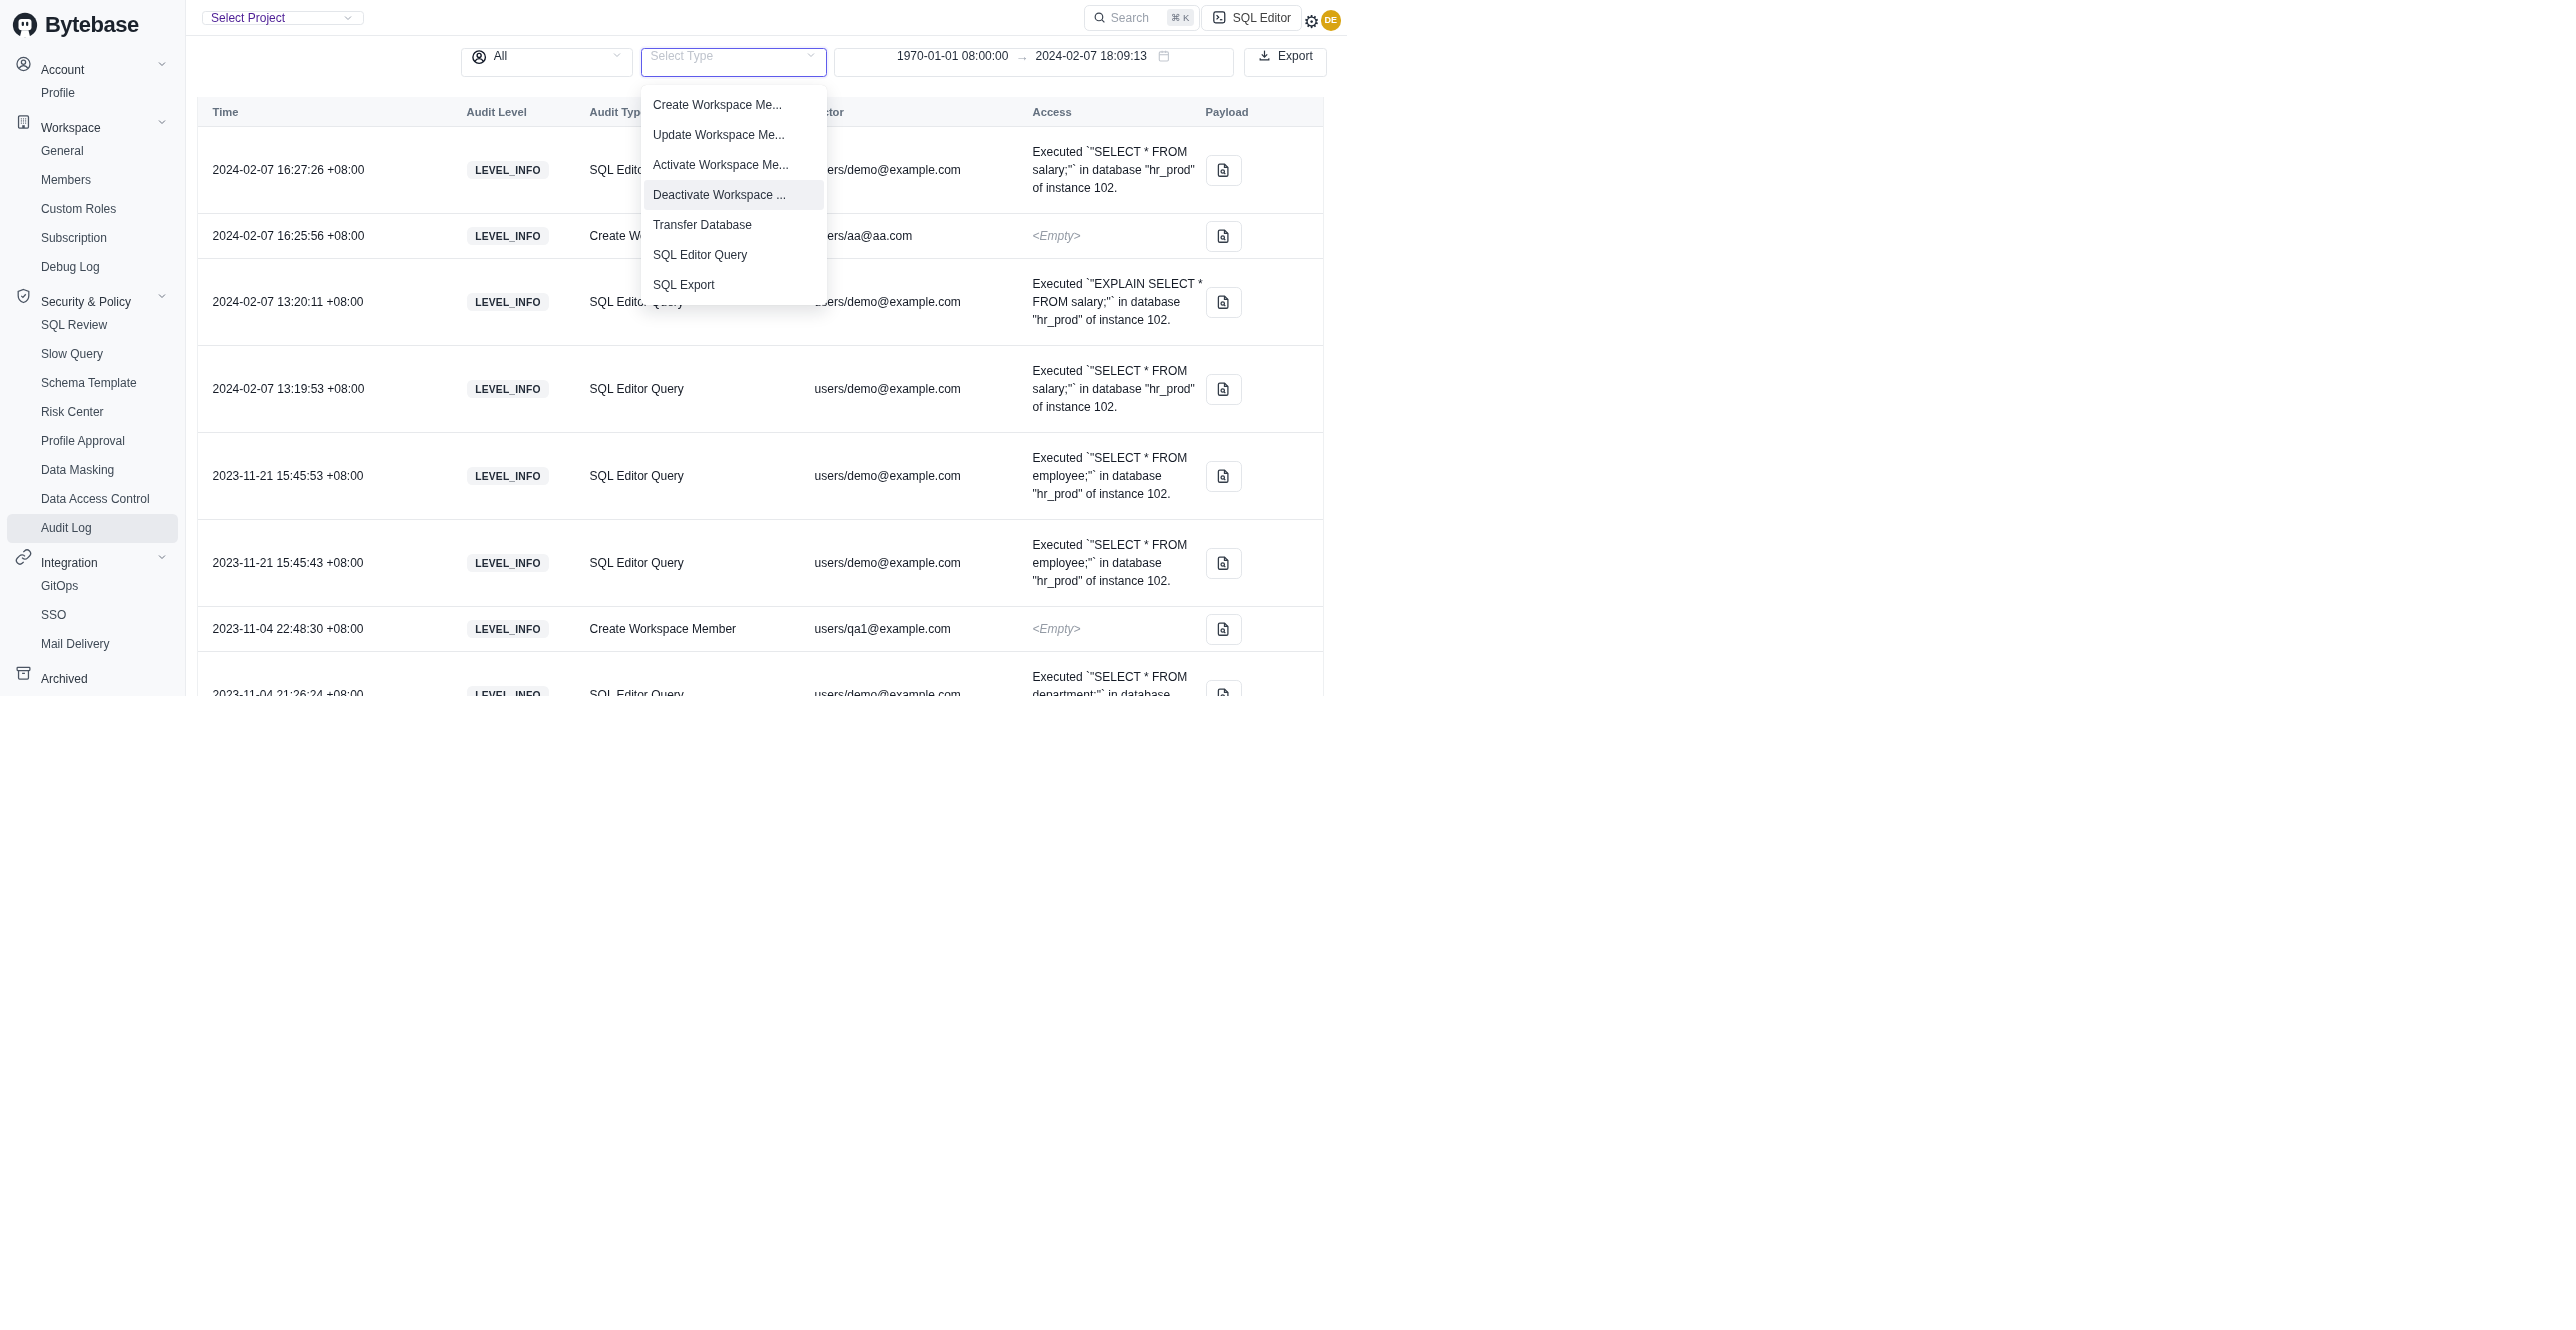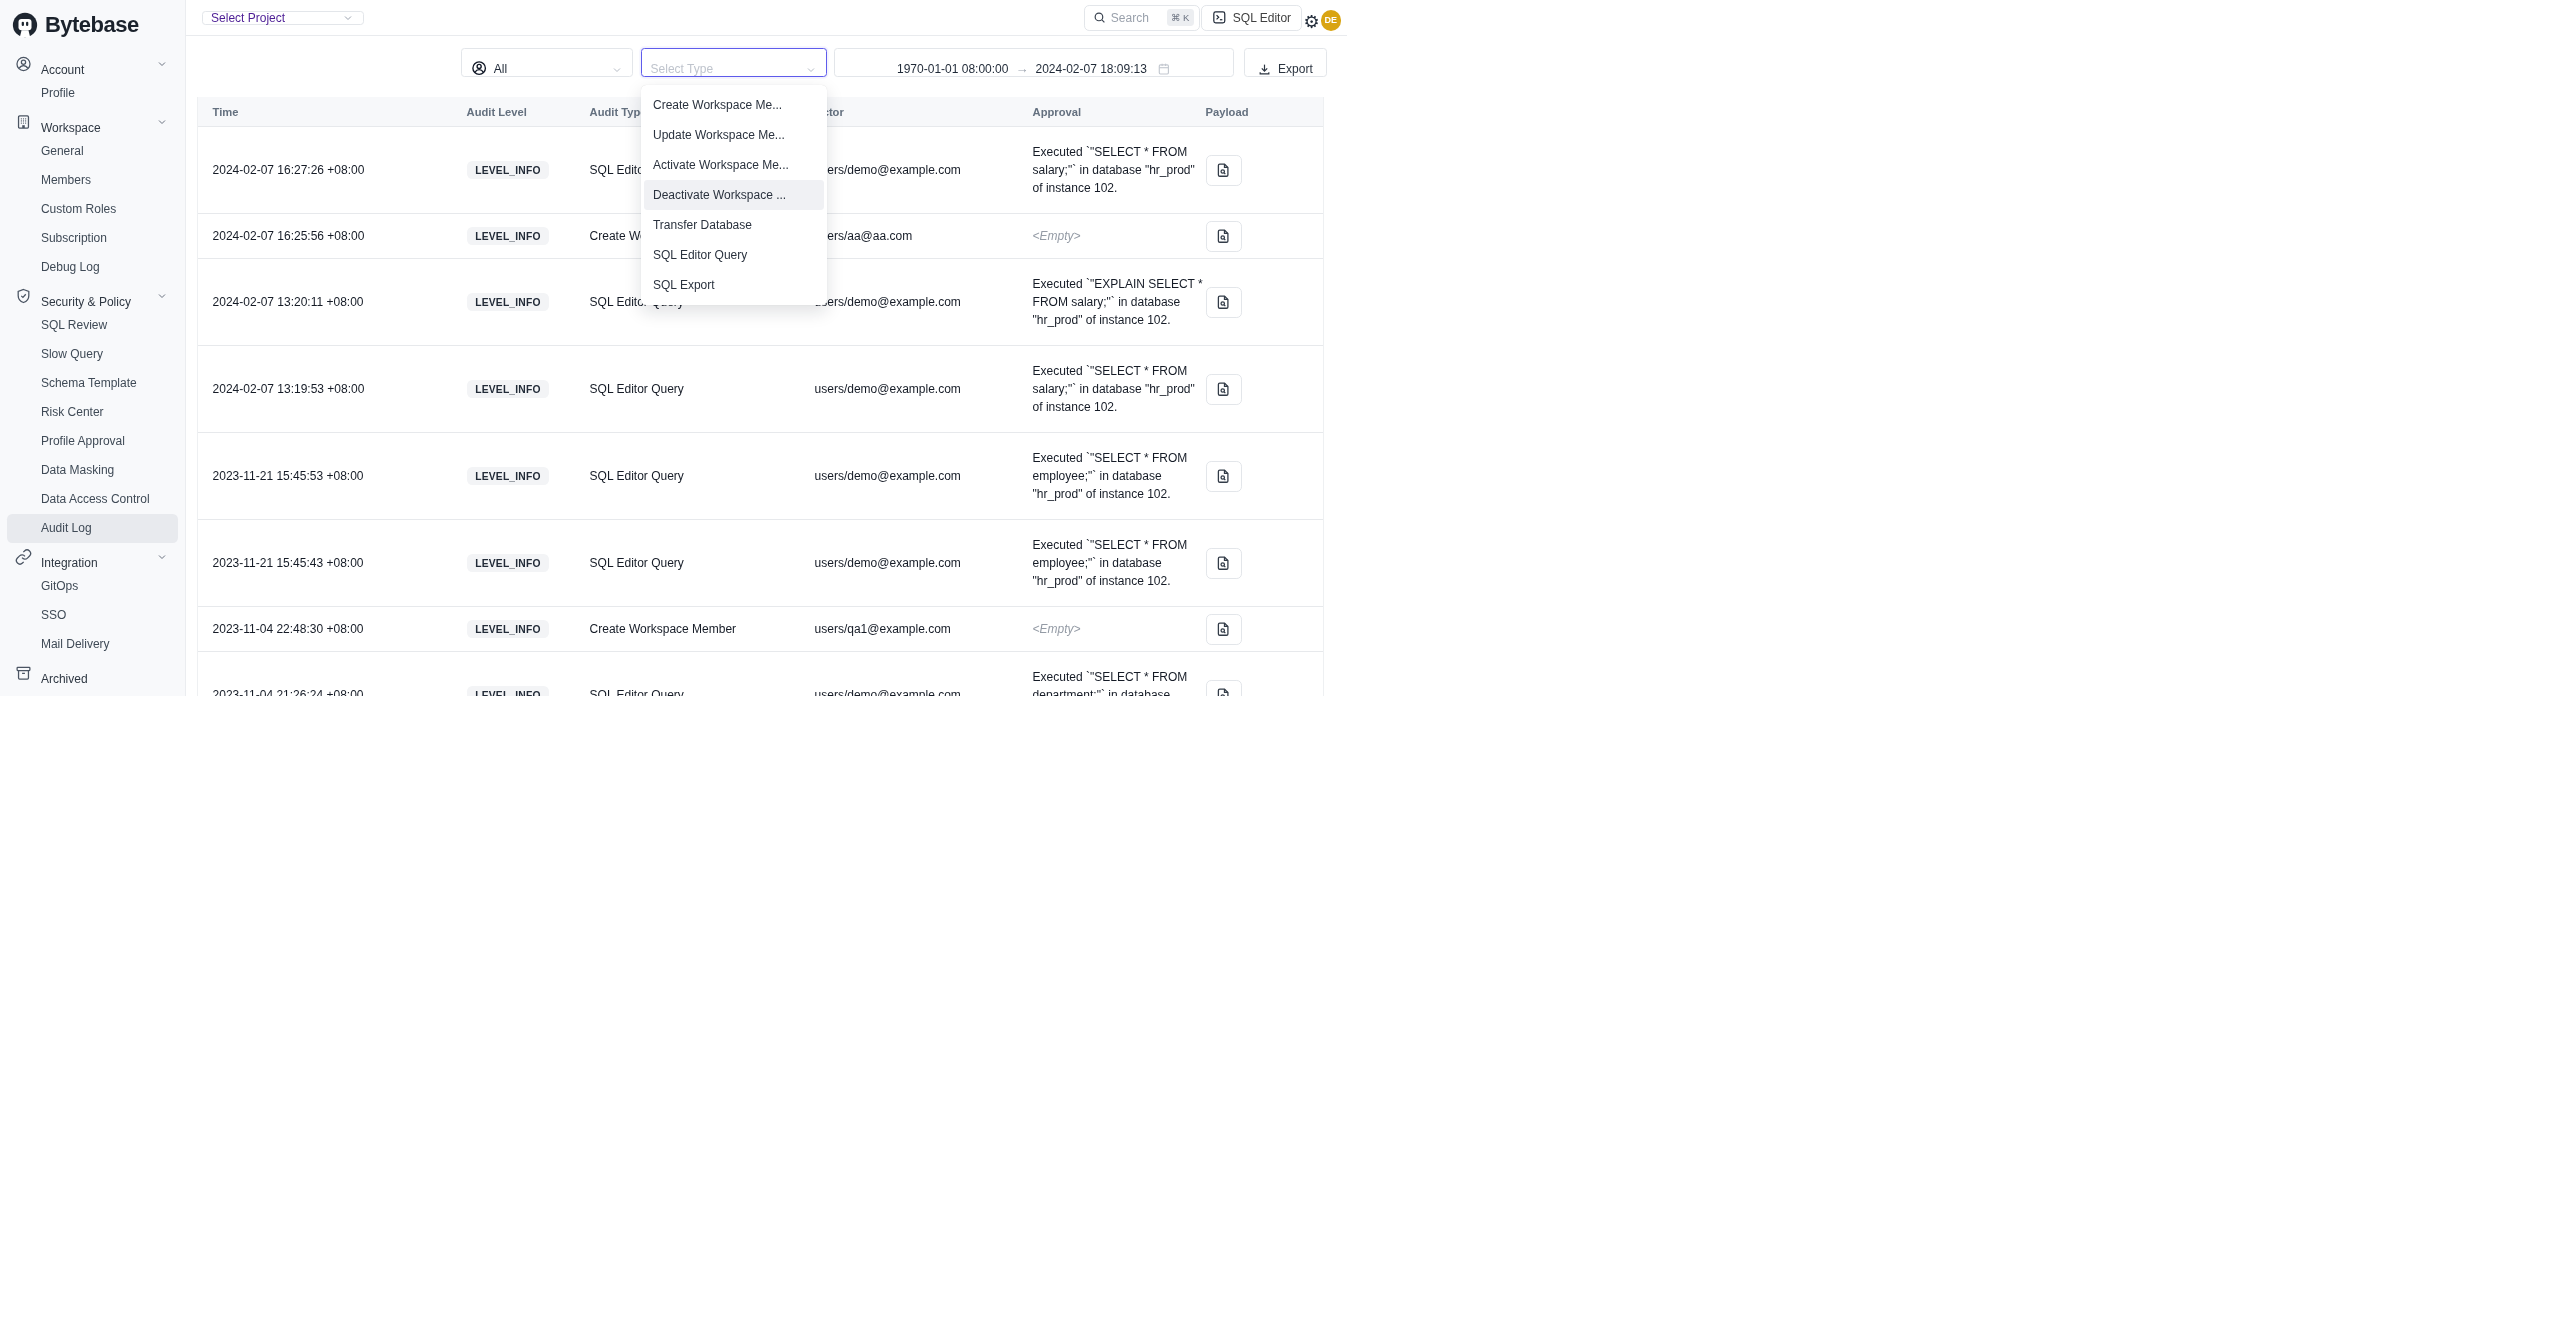--- a/index.html
+++ b/index.html
@@ -43,21 +43,21 @@
             font-size:12px; color:#404040; cursor:pointer; }
   .sqlbtn .term { width:14.6px; height:14.6px; color:#1f2937; display:flex; }
   .gear { font-family:"DejaVu Sans", sans-serif; font-size:18px; color:#1f2937;
           line-height:1; cursor:pointer; }
   .avatar { width:20.6px; height:20.6px; border-radius:50%; background:#d9a412; color:#fff;
             font-size:9px; font-weight:700; display:flex; align-items:center;
             justify-content:center; cursor:pointer; }
 
   
   .fctl { position:absolute; height:29px; border:0.9px solid #e3e6ea; border-radius:3.4px;
-          background:#fff; display:flex; align-items:flex-end; font-size:12px; cursor:pointer; }
+          background:#fff; display:flex; align-items:flex-start; font-size:12px; cursor:pointer; }
   .f-all { left:461px; top:48px; width:172px; padding:0 8.6px; gap:6.9px; color:#1f2937; }
   .f-all .uic { width:16.3px; height:16.3px; color:#111827; display:flex; }
   .f-all .chev, .f-type .chev { margin-left:auto; width:12px; height:12px; color:#b6bcc6; display:flex; }
   .f-type { left:641px; top:48px; width:186px; padding:0 8.6px;
             border:1.7px solid #5f5cec; color:#bfc4cd;
             box-shadow:0 0 0 1.7px rgba(95,92,236,0.07); }
   .f-date { left:834px; top:48px; width:400px; justify-content:center; gap:7px; color:#1f2937; }
   .f-date .arrow { color:#9ca3af; font-size:13px; }
   .f-date .cal { width:13.7px; height:13.7px; color:#c3c8d0; display:flex; margin-left:3.4px; }
   .f-export { left:1244px; top:48px; width:83px; justify-content:center; gap:6.9px; color:#2b3440; }
@@ -326,21 +326,21 @@
     <span>Export</span>
   </button>
 
   <div class="table">
     <div class="tgrid thead">
       <span></span>
       <span>Time</span>
       <span>Audit Level</span>
       <span>Audit Type</span>
       <span>Actor</span>
-      <span>Approval</span>
+      <span>Access</span>
       <span>Payload</span>
     </div>
     <div id="table-body">
         <div class="tgrid row tall">
     <span></span>
     <span class="c-time">2024-02-07 16:27:26 +08:00</span>
     <span><span class="badge">LEVEL_INFO</span></span>
     <span class="c-type">SQL Editor Query</span>
     <span class="c-actor">users/demo@example.com</span>
     <span><span class="c-comment">Executed `"SELECT * FROM salary;"` in database "hr_prod" of instance 102.</span></span>

